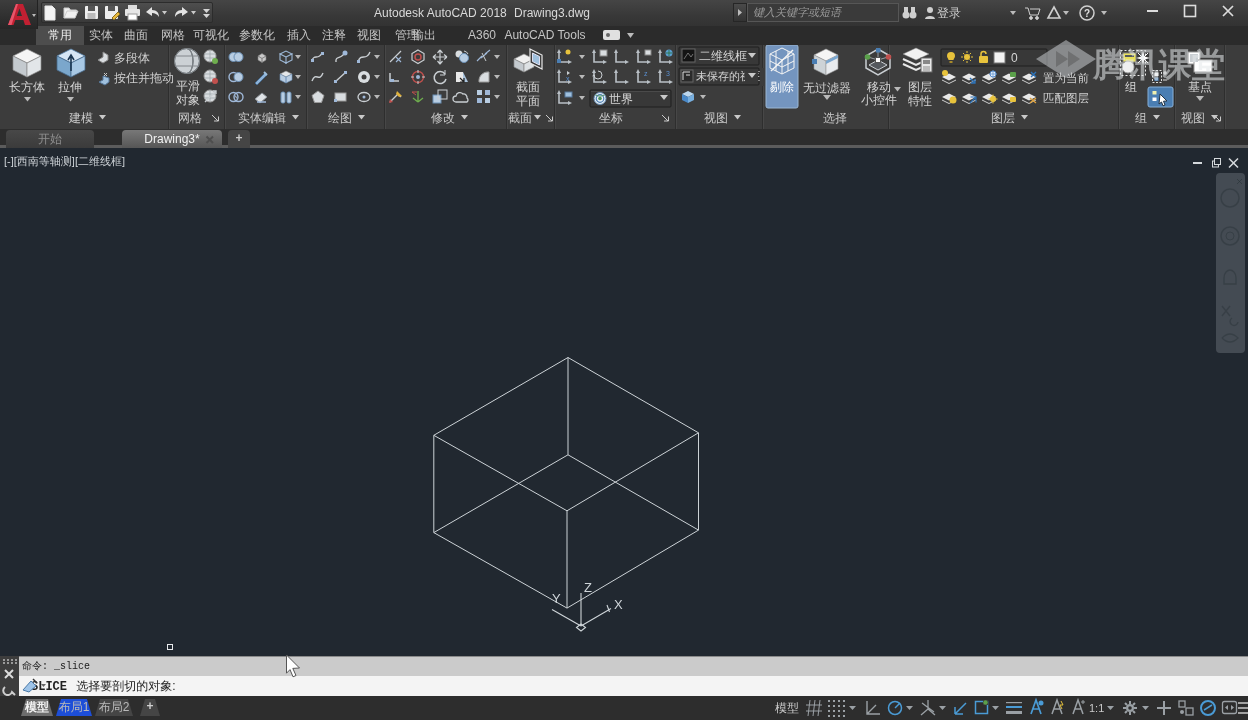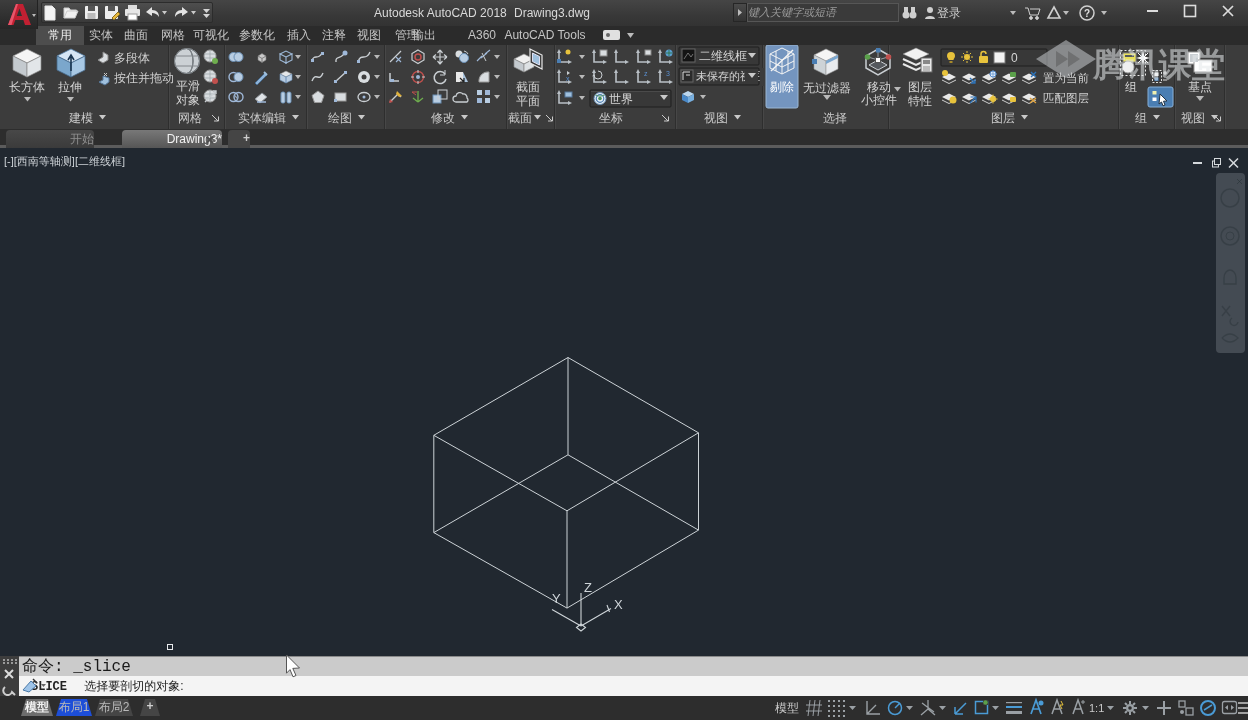--- a/index.html
+++ b/index.html
@@ -8,39 +8,39 @@
 #app{position:absolute;left:0;top:0;width:1248px;height:720px}
 .abs{position:absolute}
 
 #titlebar{position:absolute;left:0;top:0;width:1248px;height:26px;background:linear-gradient(#454545,#383838 60%,#333)}
 #logo{position:absolute;left:0;top:0;width:38px;height:29px;background:linear-gradient(#3d3d3d,#262626);border-right:1px solid #222;z-index:5}
 #qat{position:absolute;left:41px;top:2px;width:172px;height:21px;background:linear-gradient(#4e4e4e,#3a3a3a);border:1px solid #2c2c2c;border-radius:2px}
 .ttext{position:absolute;top:6px;font-size:12px;color:#d9d9d9;white-space:nowrap}
 
 #searchwrap{position:absolute;left:733px;top:3px;height:19px;width:200px}
 #searcharrow{position:absolute;left:733px;top:3px;width:14px;height:19px;background:linear-gradient(#4a4a4a,#333);border:1px solid #262626}
-#searchbox{position:absolute;left:747px;top:3px;width:152px;height:19px;background:#3a3a3a;border:1px solid #565656;color:#9a9a9a;font-size:11px;line-height:17px;font-style:italic}
+#searchbox{position:absolute;left:747px;top:3px;width:152px;height:19px;background:#3a3a3a;border:1px solid #565656;color:#9a9a9a;font-size:11px;line-height:17px;padding-left:5px;font-style:italic}
 
 .winbtn{position:absolute;top:4px;width:14px;height:14px}
 
 #tabrow{position:absolute;left:0;top:26px;width:1248px;height:19px;background:#2b2b2b}
 .rtab{position:absolute;top:26px;height:19px;font-size:12px;color:#c4c4c4;text-align:center;line-height:19px}
 .rtab.active{background:#4d4d4d;color:#eaeaea}
 
 #ribbon{position:absolute;left:0;top:45px;width:1248px;height:84px;background:#3c3c3c;overflow:hidden}
 
 #filetabs{position:absolute;left:0;top:129px;width:1248px;height:19px;background:#2d2d2d}
 #ft-edge{position:absolute;left:0;top:145px;width:1248px;height:3px;background:#5c5c5c}
-.ftab{position:absolute;top:130px;height:18px;font-size:12px;border-radius:4px 4px 0 0;text-align:right}
+.ftab{position:absolute;top:130px;height:18px;font-size:12px;border-radius:4px 4px 0 0;text-align:center}
 
 #viewport{position:absolute;left:0;top:148px;width:1248px;height:508px;background:#212830}
 #vplabel{position:absolute;left:4px;top:154px;font-size:11px;color:#cdd2d6;letter-spacing:0px}
 
 #cmdgrip{position:absolute;left:0;top:656px;width:19px;height:40px;background:#3d3d3d}
-#cmd1{position:absolute;left:19px;top:656px;width:1229px;height:20px;background:#cbcbcb;border-top:1px solid #8a8a8a;color:#1a1a1a;font-family:"Liberation Mono",monospace;font-size:16px;line-height:20px;padding-left:3px}
+#cmd1{position:absolute;left:19px;top:656px;width:1229px;height:20px;background:#cbcbcb;border-top:1px solid #8a8a8a;color:#1a1a1a;font-family:"Liberation Mono",monospace;font-size:10px;line-height:20px;padding-left:3px}
 #cmd2{position:absolute;left:19px;top:676px;width:1229px;height:20px;background:#f4f4f4;color:#222;font-size:12px;line-height:20px}
 
 #statusbar{position:absolute;left:0;top:696px;width:1248px;height:24px;background:#2d2d2d}
 .ltab{position:absolute;top:699px;height:17px;font-size:12px;text-align:center;clip-path:polygon(5px 0,calc(100% - 5px) 0,100% 100%,0 100%)}
 </style>
 </head>
 <body>
 <div id="app">
 
 <div id="titlebar"></div>
@@ -710,21 +710,21 @@
         <rect x="15" y="3" width="2" height="2"></rect>
   <rect x="3" y="6" width="2" height="2"></rect>
         <rect x="7" y="6" width="2" height="2"></rect>
         <rect x="11" y="6" width="2" height="2"></rect>
         <rect x="15" y="6" width="2" height="2"></rect>
  </g>
  <path d="M5 14 l8 8 m0 -8 l-8 8" stroke="#dcdcdc" stroke-width="2"></path>
  <path d="M5 31 a4.5 4.5 0 1 0 7 5 l3 3" stroke="#cfcfcf" stroke-width="2" fill="none"></path>
 </svg>
 <div id="cmd1">命令: _slice</div>
-<div id="cmd2"><span style="margin-left:12px;font-family:'Liberation Mono',monospace;font-weight:bold">SLICE</span> <span style="margin-left:14px">选择要剖切的对象:</span></div>
+<div id="cmd2"><span style="margin-left:12px;font-family:'Liberation Mono',monospace;font-weight:bold">SLICE</span> <span style="margin-left:6px">选择要剖切的对象:</span></div>
 <svg class="abs" style="left:21px;top:678px" width="26" height="16" viewBox="0 0 26 16">
  <path d="M2 12 L10 3 L15 8 L8 14 Z" fill="#9fc4e8" stroke="#4a7aa8"></path>
  <path d="M12 1 l4 4" stroke="#333" stroke-width="1.5"></path>
  <path d="M20 6 l5 0 -2.5 3z" fill="#666"></path>
 </svg>
 
 <svg class="abs" style="left:284px;top:654px" width="18" height="24" viewBox="0 0 18 24">
  <path d="M2.5 1 L15.5 14 L8.8 14.4 L12 21.5 L9 22.8 L6 15.6 L2.5 19.2 Z" fill="#fff" stroke="#555" stroke-width="1"></path>
 </svg>
 

